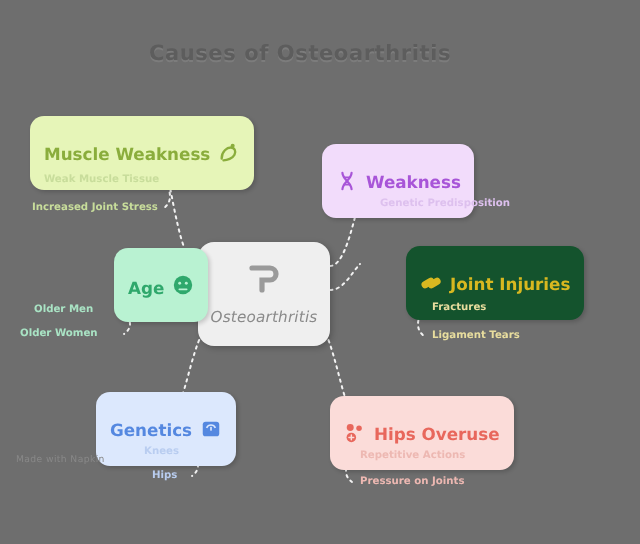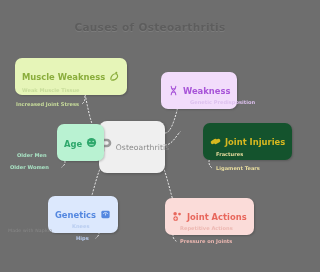--- a/index.html
+++ b/index.html
@@ -56,25 +56,26 @@
 
   .center {
     position: absolute;
     left: 99px;
     top: 121px;
     width: 66px;
     height: 52px;
     background: #efefef;
     border-radius: 8px;
     display: flex;
-    flex-direction: row;
+    flex-direction: column;
     align-items: center;
     justify-content: center;
     gap: 3px;
     box-shadow: 1px 1px 3px rgba(0,0,0,0.22);
+    font-style: italic;
   }
   .center .clabel {
     font-size: 7.6px;
     color: #8a8a8a;
     letter-spacing: 0.1px;
   }
 
   .n-muscle  { left: 15px;  top: 58px;  background:#e6f5b8; color:#8aad3c; }
   .n-age     { left: 57px;  top: 124px; background:#b9f2d2; color:#2fa86c;align-items:flex-end; }
   .n-obesity { left: 48px;  top: 196px; background:#dce8fd; color:#5588e0; }
@@ -219,19 +220,19 @@
 
   <div class="node n-overuse">
     <span>
       <svg width="11" height="11" viewBox="0 0 12 12">
         <circle cx="3.4" cy="3" r="1.9" fill="#e8675c"></circle>
         <circle cx="8.2" cy="3.4" r="1.5" fill="#e8675c"></circle>
         <circle cx="4" cy="8.4" r="2.6" fill="#e8675c"></circle>
         <path d="M4 7.1 v2.6 M2.7 8.4 h2.6" stroke="#fbdcd9" stroke-width="0.8" stroke-linecap="round"></path>
       </svg>
     </span>
-    <span class="lbl">Joint Actions</span>
+    <span class="lbl">Hips Overuse</span>
   </div>
   <div class="sub right s-red" style="left:180px; top:226px;">Repetitive Actions</div>
   <div class="sub right s-red" style="left:180px; top:239px;">Pressure on Joints</div>
 
   <div class="watermark">Made with Napkin</div>
 </div>
 
 </body></html>

